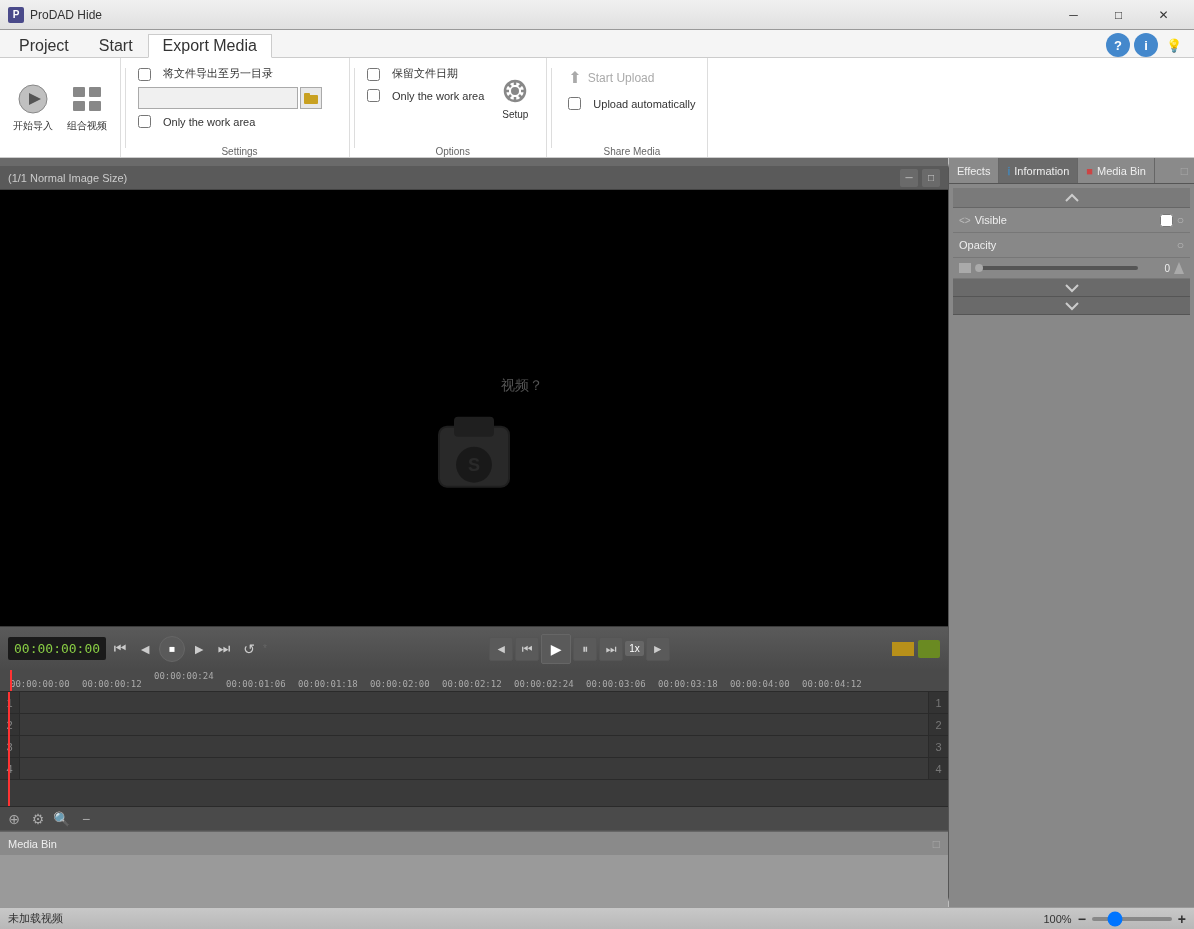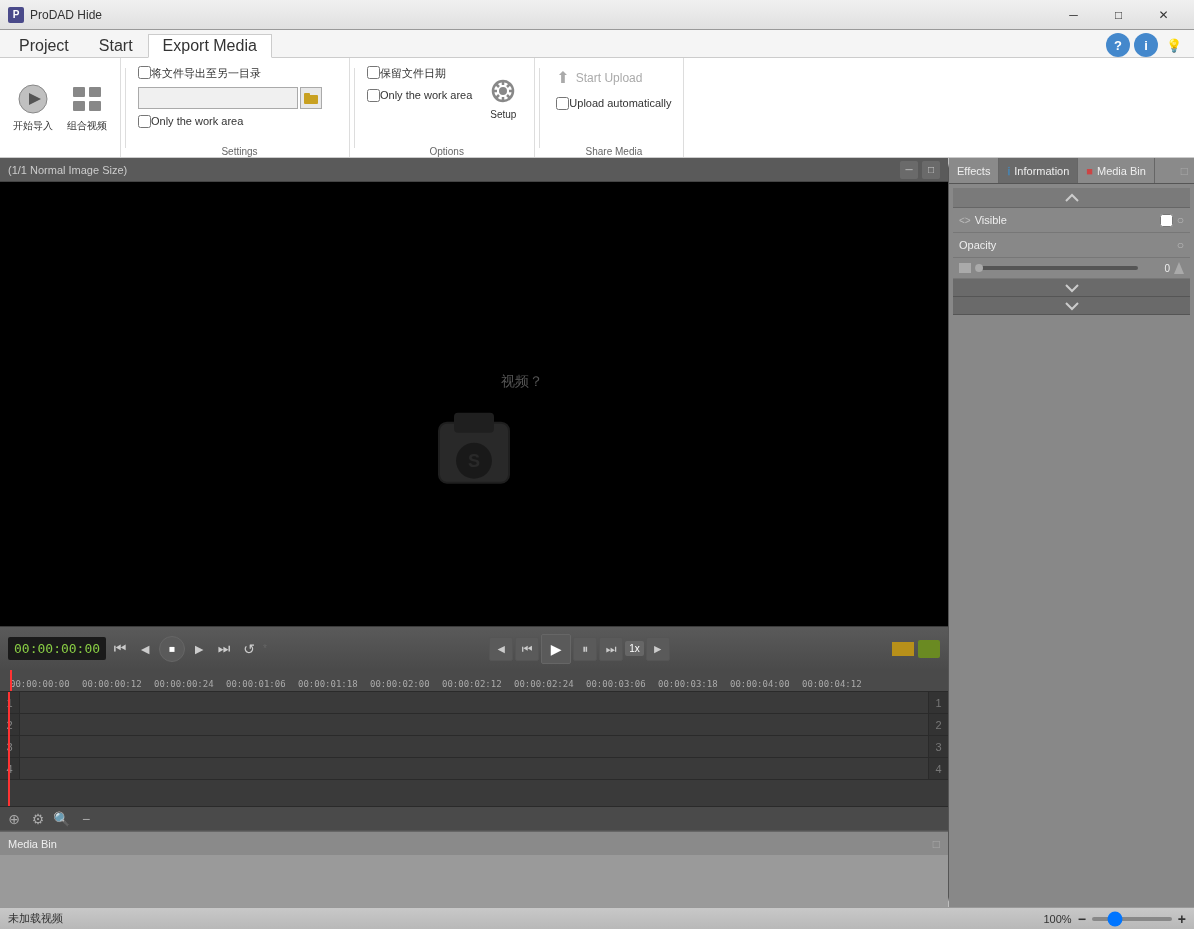--- a/index.html
+++ b/index.html
@@ -94,22 +94,22 @@
       font-size: 10px;
       color: #333;
       gap: 4px;
       border-radius: 3px;
     }
     .ribbon-btn-large .icon-large { width: 32px; height: 32px; display: flex; align-items: center; justify-content: center; }
 
     
     .checkbox-row {
       display: flex;
-      align-items: flex-start;
-      gap: 0;
+      align-items: flex-end;
+      gap: 12px;
       font-size: 11px;
       color: #333;
       padding: 2px 0;
     }
     .checkbox-row input[type=checkbox] { width: 13px; height: 13px; cursor: pointer; }
 
     
     .input-browse {
       display: flex;
       align-items: center;
@@ -662,21 +662,21 @@
         </div>
       </div>
       <div class="ribbon-group-label">Share Media</div>
     </div>
   </div>
 
   <div id="main-area" style="display:flex;flex:1;overflow:hidden;height:calc(929px - 30px - 28px - 100px - 22px);">
 
     <div id="center-panel" style="flex:1;display:flex;flex-direction:column;">
 
-      <div id="preview-header" style="height:24px;background:#5a5a5a;display:flex;align-items:center;justify-content:space-between;padding:0 8px;border-bottom:1px solid #444;">
+      <div id="preview-header" style="height:24px;background:#5a5a5a;display:flex;align-items:center;justify-content:space-between;padding:0 8px;border-bottom:1px solid #444;margin-top:8px;">
         <span style="font-size:11px;color:#ccc;">(1/1  Normal Image Size)</span>
         <div style="display:flex;gap:4px;">
           <button class="preview-ctrl-btn" style="width:18px;height:18px;border:none;background:rgba(255,255,255,0.1);color:#ccc;cursor:pointer;border-radius:2px;display:flex;align-items:center;justify-content:center;font-size:10px;">─</button>
           <button class="preview-ctrl-btn" style="width:18px;height:18px;border:none;background:rgba(255,255,255,0.1);color:#ccc;cursor:pointer;border-radius:2px;display:flex;align-items:center;justify-content:center;font-size:10px;">□</button>
         </div>
       </div>
 
       <div id="preview-canvas" style="flex:1;background:#000;position:relative;display:flex;align-items:center;justify-content:center;">
 
 
@@ -720,21 +720,21 @@
           <div style="width:22px;height:18px;background:#6a8a22;cursor:pointer;border:none;border-radius:2px;"></div>
         </div>
       </div>
 
       <div id="timeline-area" style="height:160px;display:flex;flex-direction:column;background:#3a3a3a;">
 
         <div id="timeline-ruler-wrapper" style="height:22px;background:#4a4a4a;position:relative;overflow:hidden;border-bottom:1px solid #2a2a2a;">
           <div style="display:flex;height:100%;align-items:flex-end;padding-left:10px;">
             <span style="font-size:9px;color:#aaa;font-family:monospace;padding-bottom:2px;flex:0 0 72px;">00:00:00:00</span>
             <span style="font-size:9px;color:#aaa;font-family:monospace;padding-bottom:2px;flex:0 0 72px;">00:00:00:12</span>
-            <span style="font-size:9px;color:#aaa;font-family:monospace;padding-bottom:2px;flex:0 0 72px;">00:00:00:24</span>
+            <span style="font-size:9px;color:#aaa;font-family:monospace;padding-bottom:10px;flex:0 0 72px;">00:00:00:24</span>
             <span style="font-size:9px;color:#aaa;font-family:monospace;padding-bottom:2px;flex:0 0 72px;">00:00:01:06</span>
             <span style="font-size:9px;color:#aaa;font-family:monospace;padding-bottom:2px;flex:0 0 72px;">00:00:01:18</span>
             <span style="font-size:9px;color:#aaa;font-family:monospace;padding-bottom:2px;flex:0 0 72px;">00:00:02:00</span>
             <span style="font-size:9px;color:#aaa;font-family:monospace;padding-bottom:2px;flex:0 0 72px;">00:00:02:12</span>
             <span style="font-size:9px;color:#aaa;font-family:monospace;padding-bottom:2px;flex:0 0 72px;">00:00:02:24</span>
             <span style="font-size:9px;color:#aaa;font-family:monospace;padding-bottom:2px;flex:0 0 72px;">00:00:03:06</span>
             <span style="font-size:9px;color:#aaa;font-family:monospace;padding-bottom:2px;flex:0 0 72px;">00:00:03:18</span>
             <span style="font-size:9px;color:#aaa;font-family:monospace;padding-bottom:2px;flex:0 0 72px;">00:00:04:00</span>
             <span style="font-size:9px;color:#aaa;font-family:monospace;padding-bottom:2px;flex:0 0 72px;">00:00:04:12</span>
           </div>

